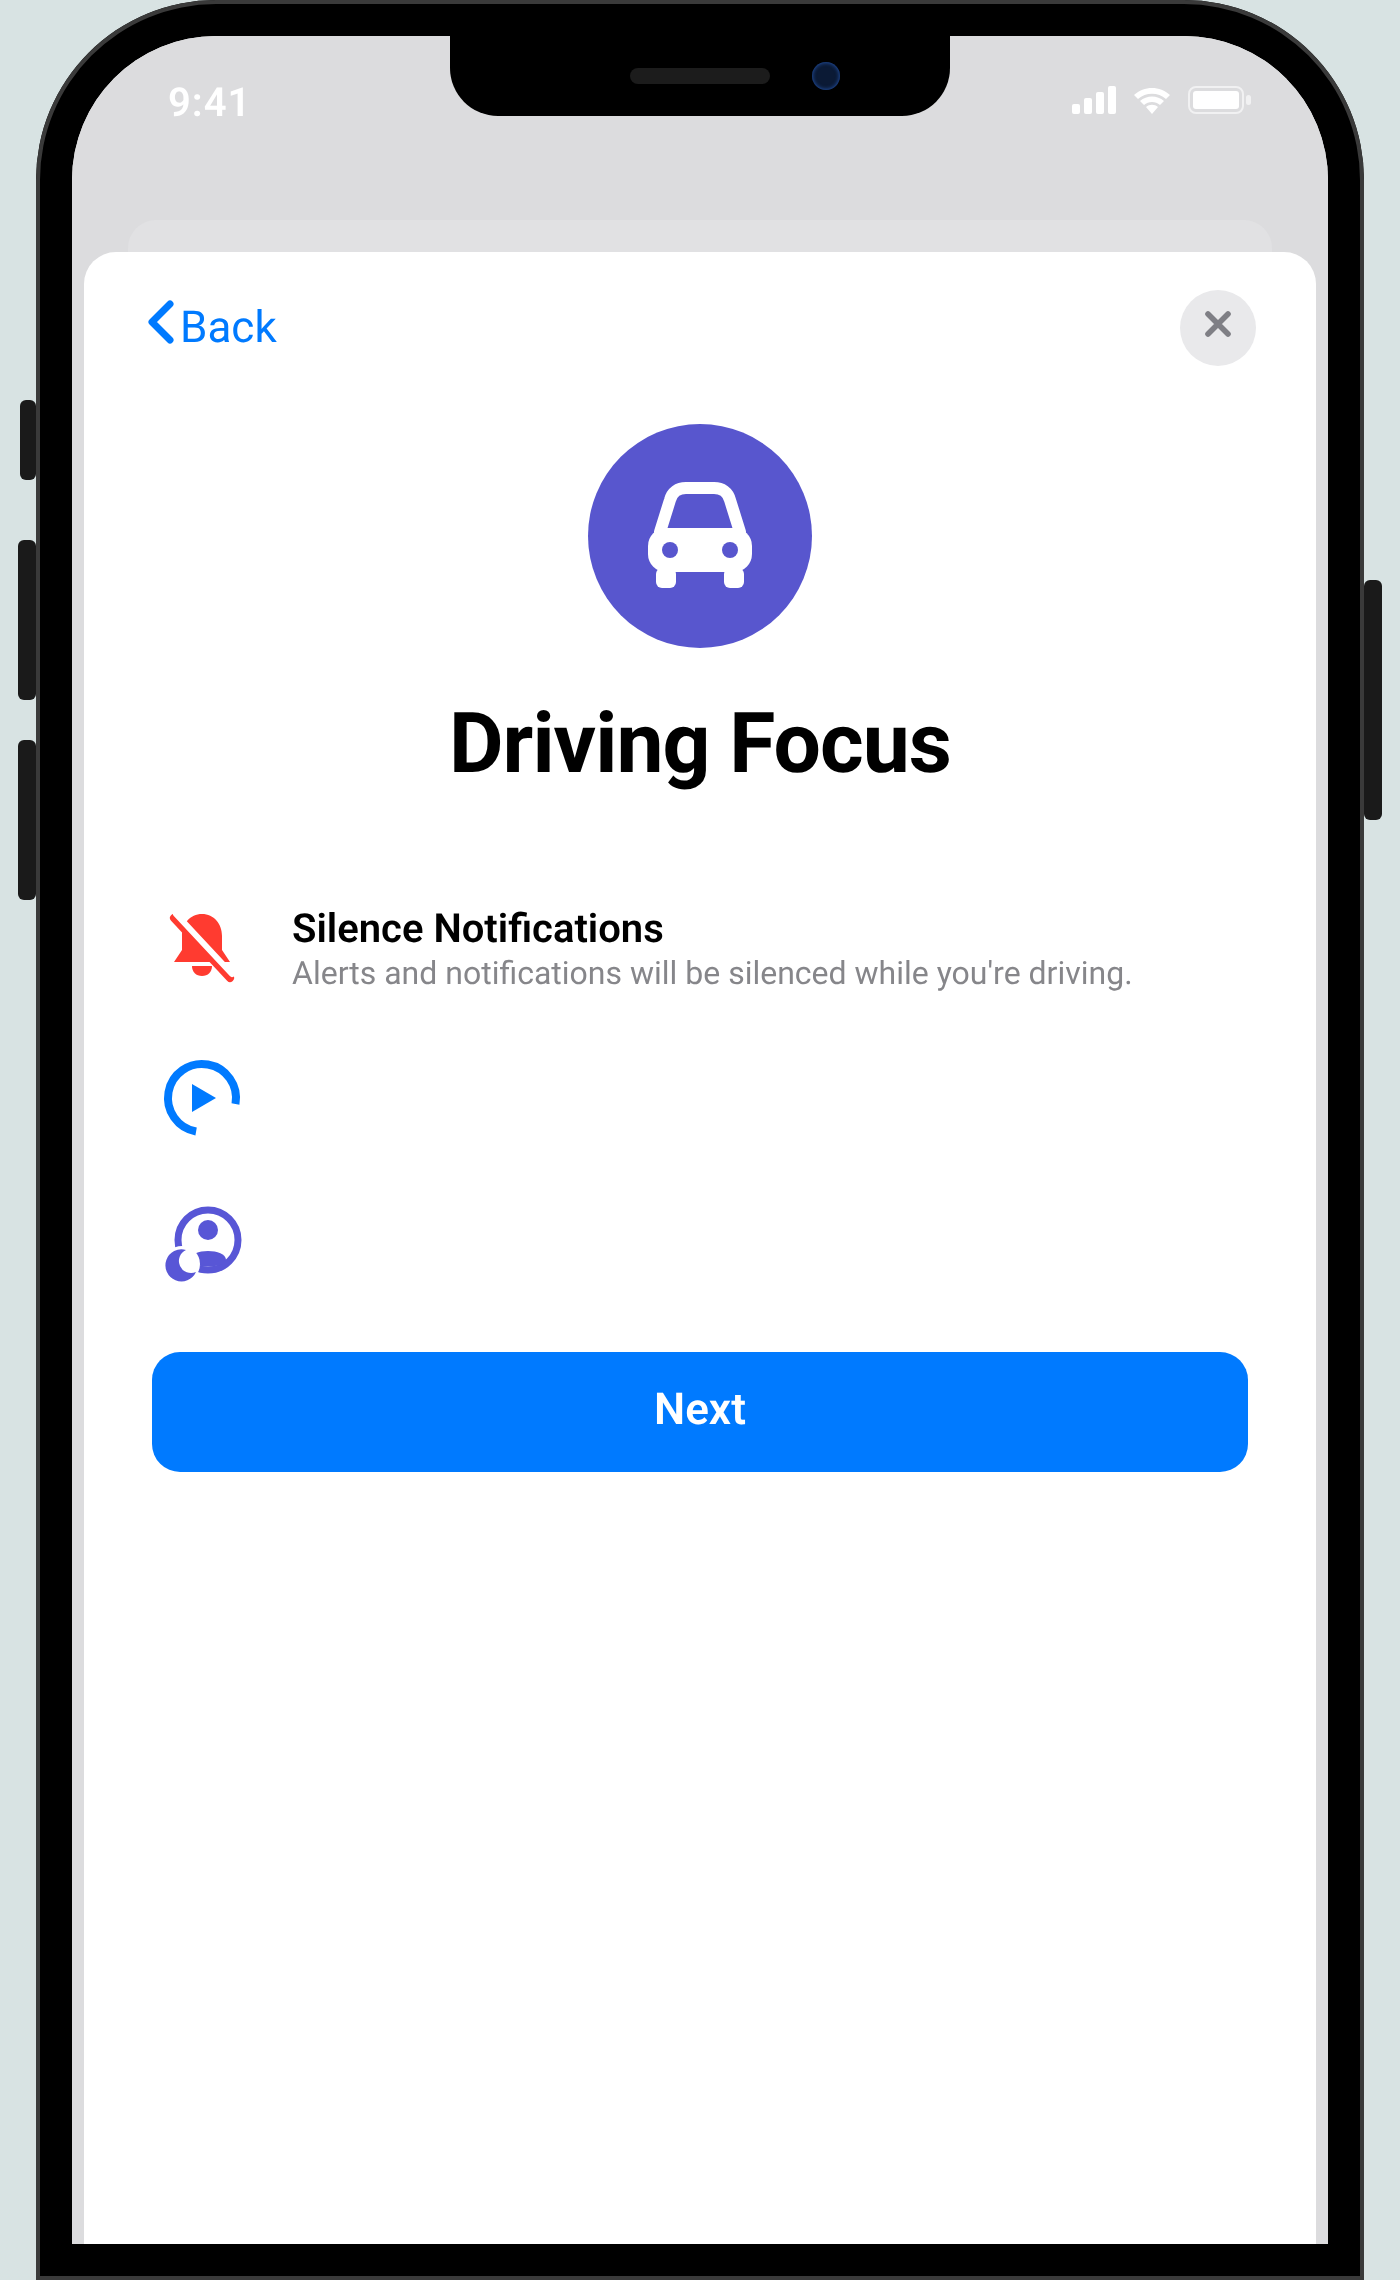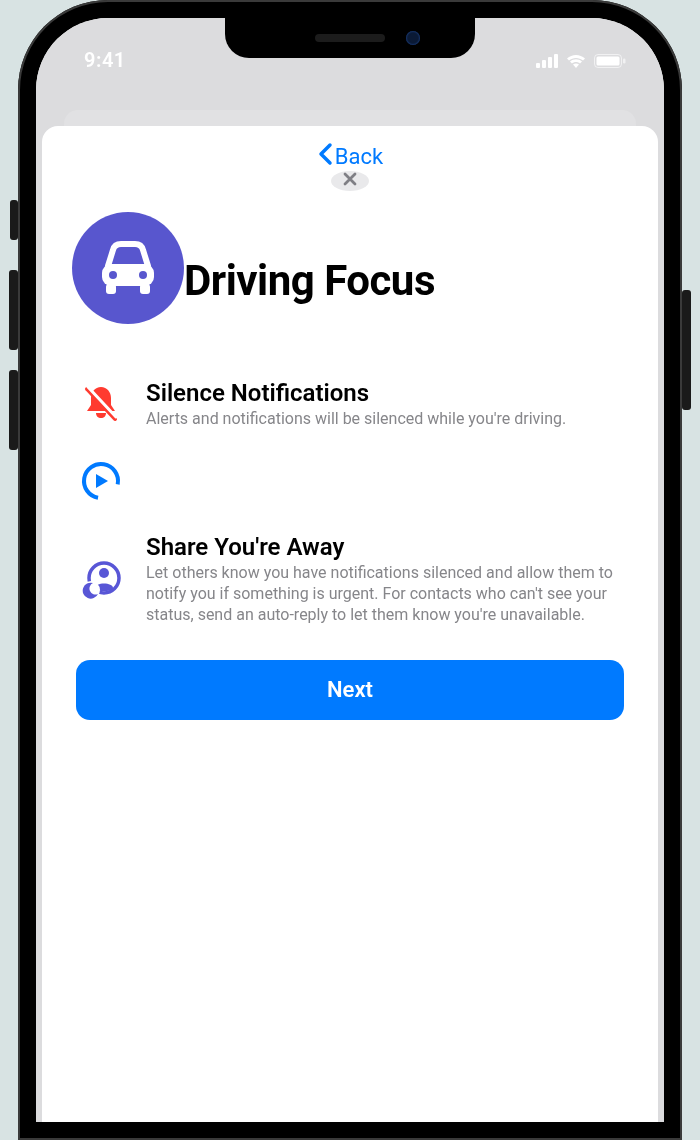--- a/index.html
+++ b/index.html
@@ -70,21 +70,21 @@
     position:absolute; right:55px; top:13px;
     box-shadow: inset 0 0 2px #2a5fbf;
   }
   .status-bar {
     position: absolute;
     top: 0;
     width: 100%;
     height: 54px;
     display: flex;
     justify-content: space-between;
-    align-items: flex-end;
+    align-items: center;
     padding: 12px 30px 0;
     z-index: 50;
     color: #fff;
   }
   .status-time {
     font-size: 20px;
     font-weight: 600;
     letter-spacing: 0.5px;
     padding-left: 18px;
   }
@@ -113,21 +113,20 @@
     bottom: 0;
     background: #fff;
     border-radius: 16px 16px 0 0;
     padding: 16px 30px 0;
   }
   .card-top {
     display: flex;
     justify-content: space-between;
     align-items: center;
     height: 44px;
-    flex-direction: column;
   }
   .back-btn {
     display: flex;
     align-items: center;
     gap: 2px;
     color: #007aff;
     font-size: 22px;
     cursor: pointer;
   }
   .close-btn {
@@ -135,21 +134,21 @@
     height: 38px;
     border-radius: 50%;
     background: #e9e9eb;
     display: flex;
     align-items: center;
     justify-content: center;
     cursor: pointer;
   }
   .hero {
     display: flex;
-    flex-direction: row;
+    flex-direction: column;
     align-items: center;
     margin-top: 26px;
   }
   .hero-icon {
     width: 112px;
     height: 112px;
     border-radius: 50%;
     background: #5856ce;
     display: flex;
     align-items: center;
@@ -175,21 +174,21 @@
   }
   .feature-icon {
     width: 46px;
     flex-shrink: 0;
     display: flex;
     align-items: center;
     justify-content: center;
   }
   .feature-text { flex: 1; }
   .feature-title {
-    font-size: 24px;
+    font-size: 20px;
     font-weight: 600;
     color: #000;
     line-height: 1.3;
   }
   .feature-desc {
     font-size: 16px;
     color: #86868a;
     line-height: 1.3;
   }
   .next-btn {
@@ -318,24 +317,20 @@
           <div class="feature">
             <div class="feature-icon">
               <svg width="42" height="42" viewBox="0 0 42 42">
                 <circle cx="24" cy="20" r="15" fill="none" stroke="#5856d6" stroke-width="3.5"></circle>
                 <circle cx="24" cy="15" r="5" fill="#5856d6"></circle>
                 <path d="M15 30 C15 24 33 24 33 30 L33 31 C30 34 18 34 15 31 Z" fill="#5856d6"></path>
                 <circle cx="11" cy="32" r="9" fill="#fff"></circle>
                 <path d="M13 25 A8 8 0 1 0 18 36 A6 6 0 0 1 13 25 Z" fill="#5856d6"></path>
               </svg>
             </div>
-            <div class="feature-text">
-              <div class="feature-title">Share You're Away</div>
-              <div class="feature-desc">Let others know you have notifications silenced and allow them to notify you if something is urgent. For contacts who can't see your status, send an auto-reply to let them know you're unavailable.</div>
-            </div>
           </div>
 
         </div>
 
         <div class="next-btn">
           <span>Next</span>
         </div>
       </div>
 
     </div>

